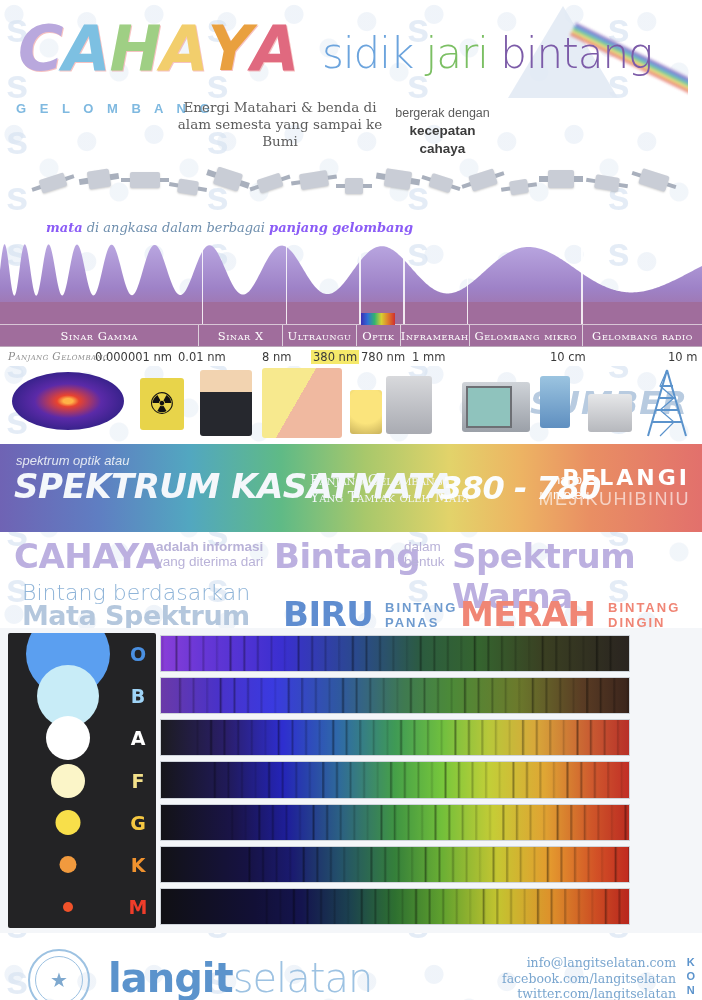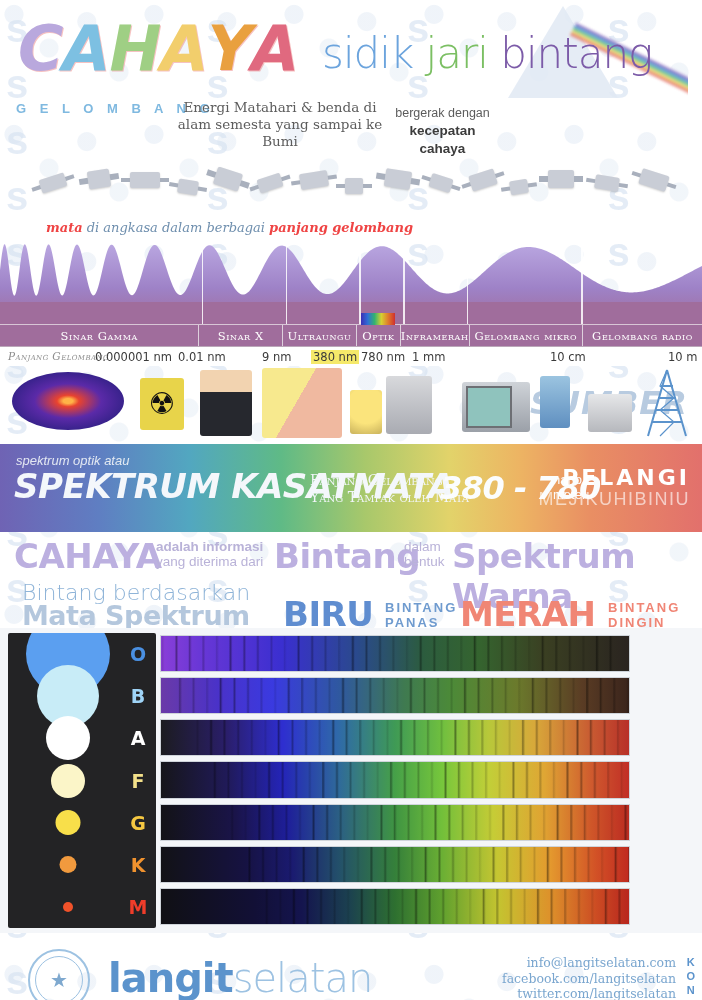--- a/index.html
+++ b/index.html
@@ -83,21 +83,21 @@
 
   
   .satstrip{ position:relative; height:60px; }
   .sat{ position:absolute; background:#c9cdd6; border-radius:2px; box-shadow:0 1px 2px rgba(0,0,0,.18); }
   .sat::before{ content:''; position:absolute; left:-9px; top:35%; width:9px; height:30%; background:#a9b0bd;}
   .sat::after{ content:''; position:absolute; right:-9px; top:35%; width:9px; height:30%; background:#a9b0bd;}
   .satlabel{
     position:absolute; left:46px; top:50px; z-index:6;
     font-size:13px; color:#6f8fae; font-style:italic; font-family:"DejaVu Serif", serif;
   }
-  .satlabel b{ color:#ef4444;text-align:right; }
+  .satlabel b{ color:#8b5cf6;text-align:right; }
 
   
   .waveband{ position:relative; height:100px; margin-top:-6px; }
   .waveband svg{ display:block; }
   .wbticks{ position:absolute; inset:0; }
   .wbtick{ position:absolute; top:8px; bottom:0; width:1.5px; background:rgba(255,255,255,.85); }
 
   
   .bandbar{
     position:relative; height:22px; background:#a06d9c;
@@ -305,21 +305,21 @@
       </div>
       <div class="bandcell" style="flex: 18 1 0%;">
         <span>Gelombang radio</span>
       </div>
     </div>
 
   <div class="wlrow" id="wlrow">
     <div class="wl-title">Panjang Gelombang</div>
   <div class="wl" style="left: 95px;">0.000001 nm</div>
       <div class="wl" style="left: 178px;">0.01 nm</div>
-      <div class="wl" style="left: 262px;">9 nm</div>
+      <div class="wl" style="left: 262px;">8 nm</div>
       <div class="wl hl" style="left: 311px;">380 nm</div>
       <div class="wl" style="left: 361px;">780 nm</div>
       <div class="wl" style="left: 412px;">1 mm</div>
       <div class="wl" style="left: 550px;">10 cm</div>
       <div class="wl" style="left: 668px;">10 m</div>
     </div>
 
   <div class="srcrow" id="srcrow">
     <div class="sumber">SUMBER</div>
   <div class="ic" style="left: 12px; top: 6px; width: 112px; height: 58px; background: radial-gradient(rgb(255, 179, 71) 0px, rgb(255, 179, 71) 6%, rgb(232, 67, 47) 14%, rgb(91, 42, 168) 42%, rgb(21, 26, 110) 100%); border-radius: 50%;"></div>

